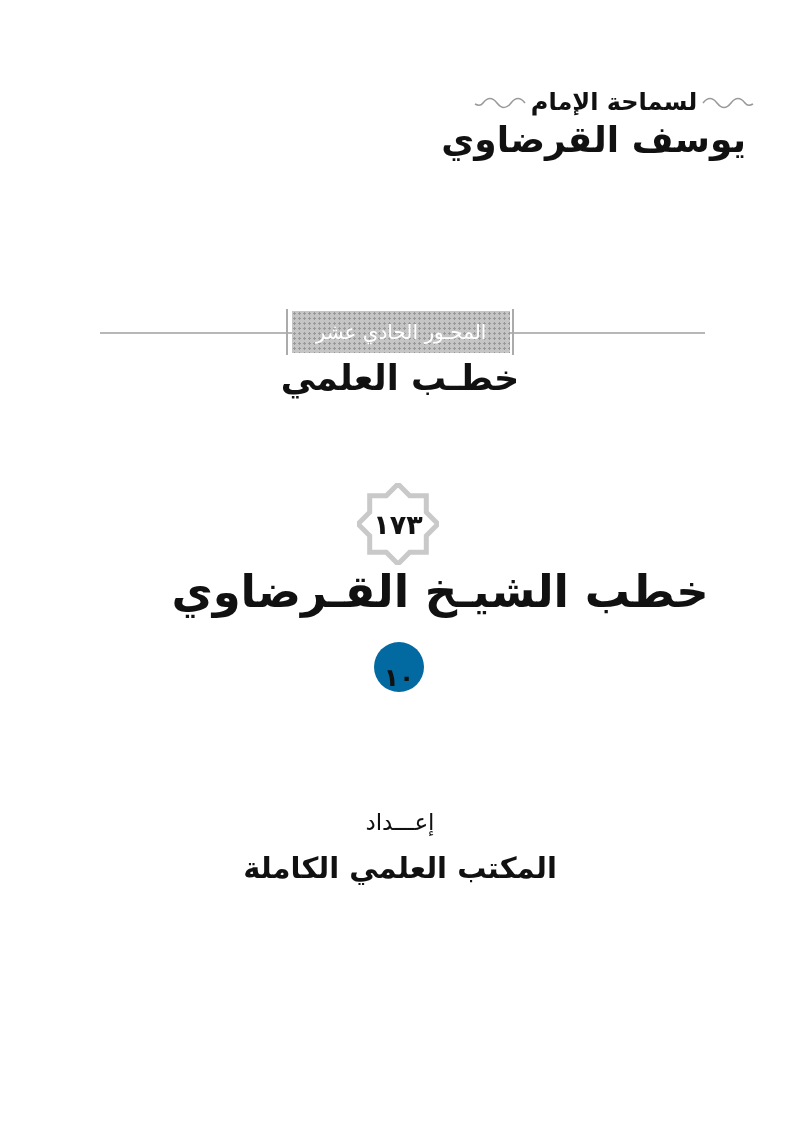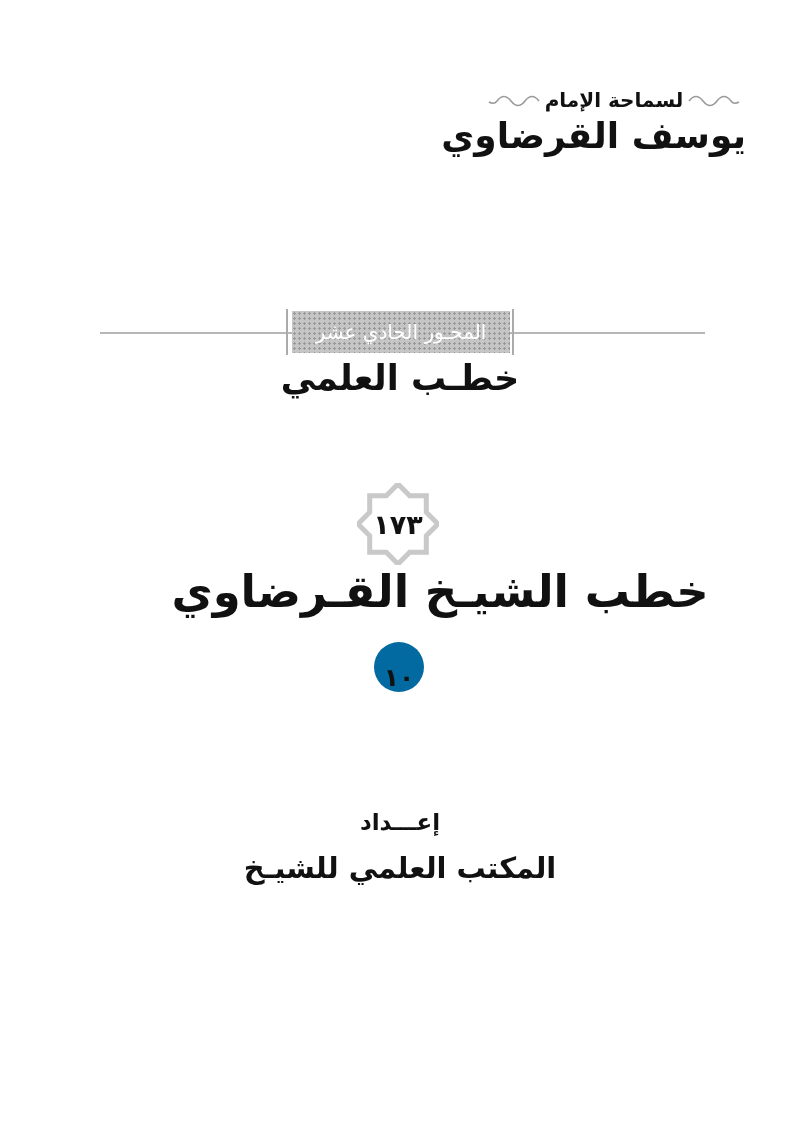--- a/index.html
+++ b/index.html
@@ -29,21 +29,21 @@
     letter-spacing: -1px;
   }
   .logo-line2-row {
     display: flex;
     align-items: center;
     justify-content: center;
     gap: 5px;
     margin-top: 4px;
   }
   .logo-line2 {
-    font-size: 20px;
+    font-size: 24px;
     font-weight: bold;
     white-space: nowrap;
   }
   .flourish svg { display: block; }
   .logo-line3 {
     font-size: 36px;
     font-weight: bold;
     white-space: nowrap;
     margin-top: 3px;
     letter-spacing: -1px;
@@ -151,21 +151,21 @@
   }
 
   .prepared-label {
     position: absolute;
     top: 809px;
     left: 0;
     width: 100%;
     text-align: center;
     direction: rtl;
     font-size: 23px;
-    font-weight: bold;
+    font-weight: normal;
   }
   .office-name {
     position: absolute;
     top: 851px;
     left: 0;
     width: 100%;
     text-align: center;
     direction: rtl;
     font-size: 29px;
     font-weight: bold;
@@ -207,15 +207,15 @@
   </div>
   <div class="star-number">١٧٣</div>
 
   <div class="book-title">خطب الشيـخ القـرضاوي</div>
 
   <div class="part-circle">
     <span>١٠</span>
   </div>
 
   <div class="prepared-label">إعـــداد</div>
-  <div class="office-name">المكتب العلمي للشيـخ</div>
+  <div class="office-name">المكتب العلمي الكاملة</div>
 
 </div>
 
 </body></html>

